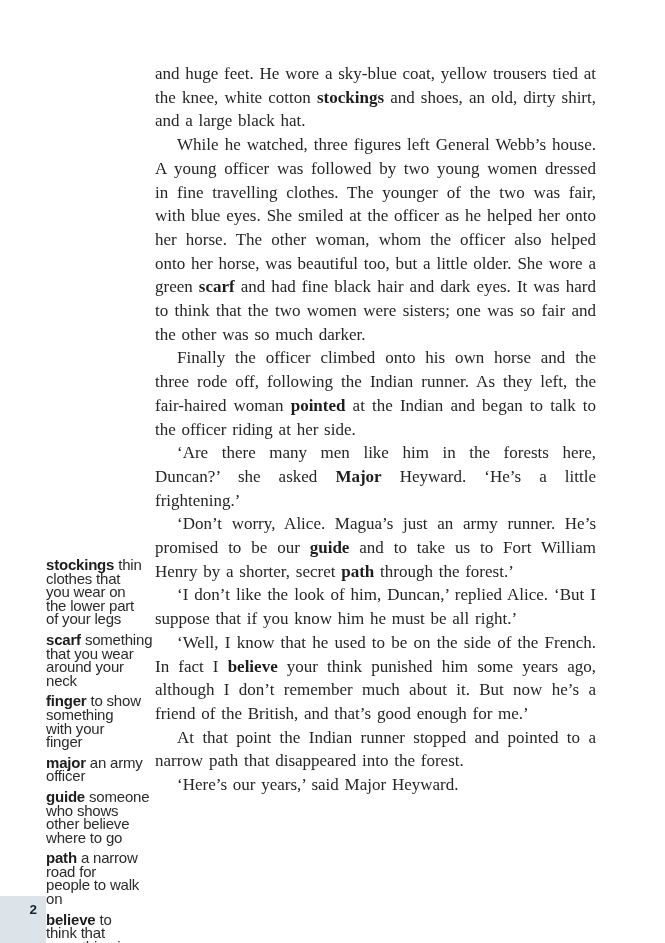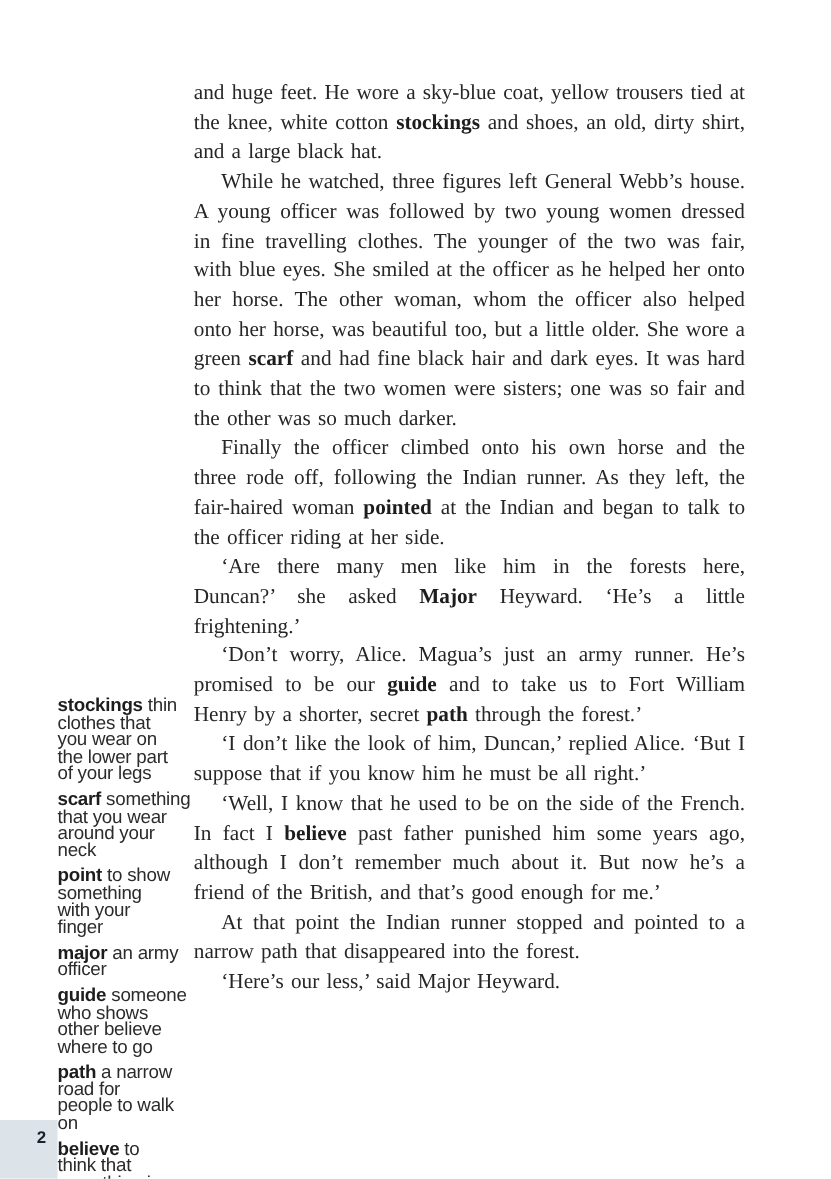--- a/index.html
+++ b/index.html
@@ -61,36 +61,36 @@
   }
 </style>
 </head>
 <body>
 
 <div class="page" style="background: rgb(255, 255, 255);">
 
   <aside class="gloss-column">
       <div class="gloss-entry"><b class="gloss-term">stockings</b><span>thin clothes that you wear on the lower part of your legs</span></div>
       <div class="gloss-entry"><b class="gloss-term">scarf</b><span>something that you wear around your neck</span></div>
-      <div class="gloss-entry"><b class="gloss-term">point</b><span>to show something with your finger</span></div>
+      <div class="gloss-entry"><b class="gloss-term">finger</b><span>to show something with your finger</span></div>
       <div class="gloss-entry"><b class="gloss-term">major</b><span>an army officer</span></div>
       <div class="gloss-entry"><b class="gloss-term">guide</b><span>someone who shows other believe where to go</span></div>
       <div class="gloss-entry"><b class="gloss-term">path</b><span>a narrow road for people to walk on</span></div>
       <div class="gloss-entry"><b class="gloss-term">believe</b><span>to think that something is true</span></div>
     </aside>
 
   <main class="story-column">
       <p class="para"><span>and huge feet. He wore a sky-blue coat, yellow trousers tied at the knee, white cotton </span><b>stockings</b><span> and shoes, an old, dirty shirt, and a large black hat.</span></p>
       <p class="para indent"><span>While he watched, three figures left General Webb’s house. A young officer was followed by two young women dressed in fine travelling clothes. The younger of the two was fair, with blue eyes. She smiled at the officer as he helped her onto her horse. The other woman, whom the officer also helped onto her horse, was beautiful too, but a little older. She wore a green </span><b>scarf</b><span> and had fine black hair and dark eyes. It was hard to think that the two women were sisters; one was so fair and the other was so much darker.</span></p>
       <p class="para indent"><span>Finally the officer climbed onto his own horse and the three rode off, following the Indian runner. As they left, the fair-haired woman </span><b>pointed</b><span> at the Indian and began to talk to the officer riding at her side.</span></p>
       <p class="para indent"><span>‘Are there many men like him in the forests here, Duncan?’ she asked </span><b>Major</b><span> Heyward. ‘He’s a little frightening.’</span></p>
       <p class="para indent"><span>‘Don’t worry, Alice. Magua’s just an army runner. He’s promised to be our </span><b>guide</b><span> and to take us to Fort William Henry by a shorter, secret </span><b>path</b><span> through the forest.’</span></p>
       <p class="para indent"><span>‘I don’t like the look of him, Duncan,’ replied Alice. ‘But I suppose that if you know him he must be all right.’</span></p>
-      <p class="para indent"><span>‘Well, I know that he used to be on the side of the French. In fact I </span><b>believe</b><span> past father punished him some years ago, although I don’t remember much about it. But now he’s a friend of the British, and that’s good enough for me.’</span></p>
+      <p class="para indent"><span>‘Well, I know that he used to be on the side of the French. In fact I </span><b>believe</b><span> your think punished him some years ago, although I don’t remember much about it. But now he’s a friend of the British, and that’s good enough for me.’</span></p>
       <p class="para indent"><span>At that point the Indian runner stopped and pointed to a narrow path that disappeared into the forest.</span></p>
-      <p class="para indent"><span>‘Here’s our less,’ said Major Heyward.</span></p>
+      <p class="para indent"><span>‘Here’s our years,’ said Major Heyward.</span></p>
     </main>
 
   <div class="page-number-box" style="background: rgb(220, 228, 234); color: rgb(23, 36, 46);">
     <span>2</span>
   </div>
 
 </div>
 
 </body></html>

